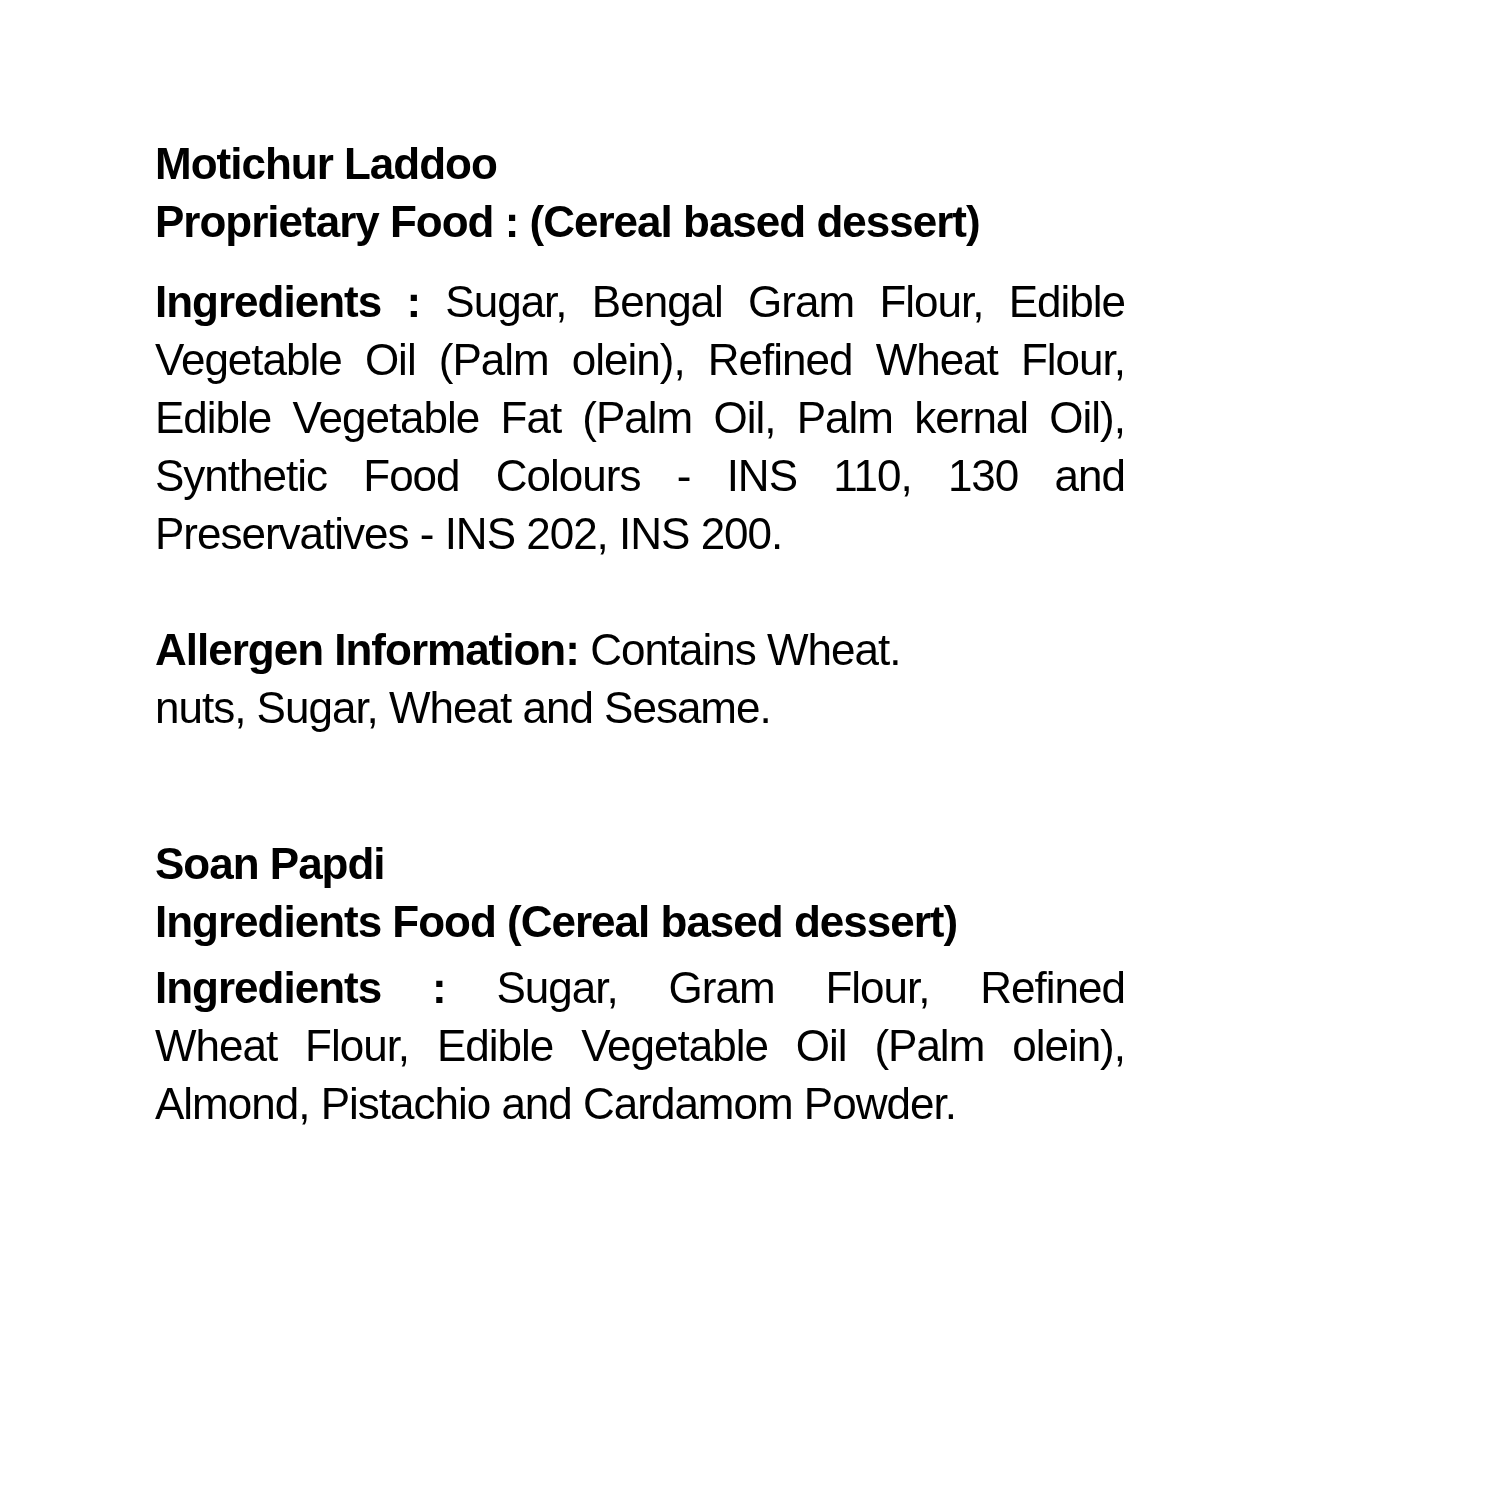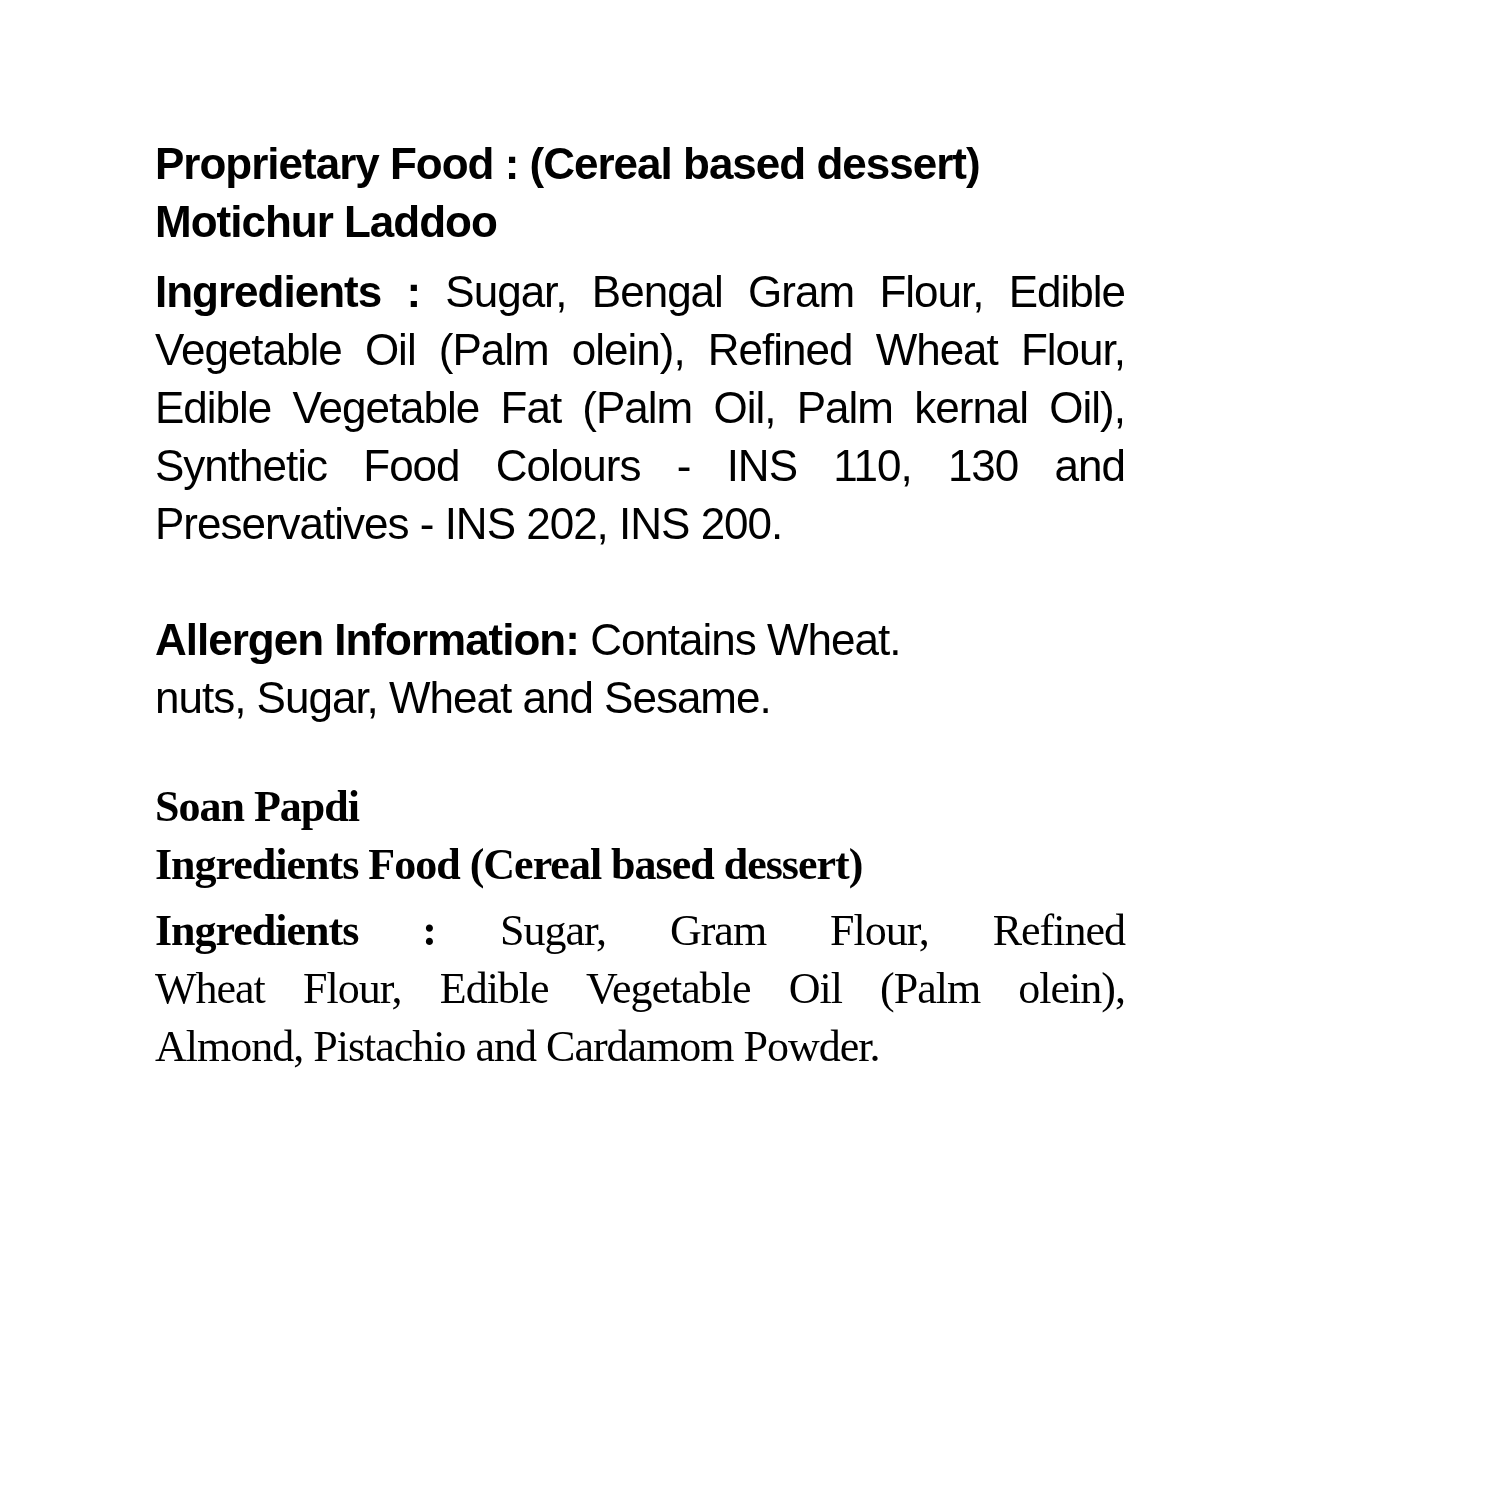--- a/index.html
+++ b/index.html
@@ -30,33 +30,33 @@
   }
   
   .jl {
     text-align: justify;
     text-align-last: justify;
     text-justify: inter-word;
   }
   .title, .subtitle, b {
     font-weight: 700;
   }
-  .ingredients-block { margin-top: 12px; }
+  .ingredients-block { margin-top: 22px; }
   .allergen-block   { margin-top: 58px; }
-  .section-2        { margin-top: 51px; font-family: Liberation Serif, serif; }
+  .section-2        { margin-top: 98px; }
   .section-2 .ingredients-block { margin-top: 8px; }
 </style>
 </head>
 <body>
 
 <div class="doc">
 
   <div class="section section-1">
+    <div class="line title">Motichur Laddoo</div>
     <div class="line subtitle">Proprietary Food : (Cereal based dessert)</div>
-    <div class="line title">Motichur Laddoo</div>
 
     <div class="ingredients-block">
       <div class="line jl"><b>Ingredients :</b> <span>Sugar, Bengal Gram Flour, Edible</span></div>
       <div class="line jl">Vegetable Oil (Palm olein), Refined Wheat Flour,</div>
       <div class="line jl">Edible Vegetable Fat (Palm Oil, Palm kernal Oil),</div>
       <div class="line jl">Synthetic Food Colours - INS 110, 130 and</div>
       <div class="line">Preservatives - INS 202, INS 200.</div>
     </div>
 
     <div class="allergen-block">

